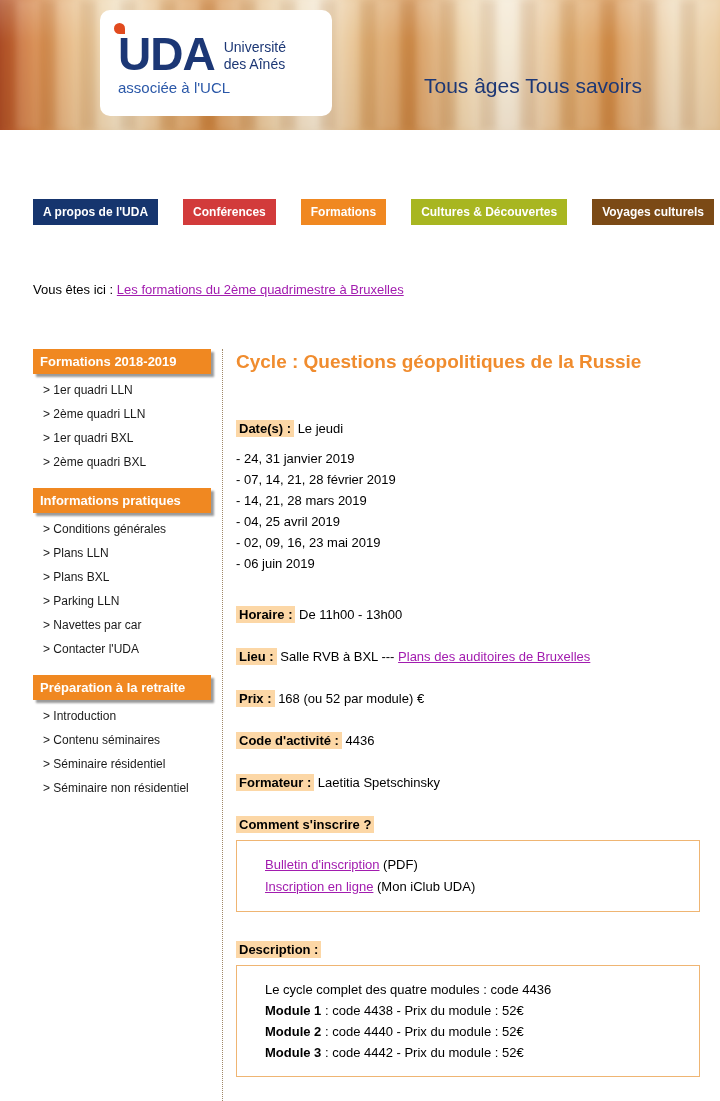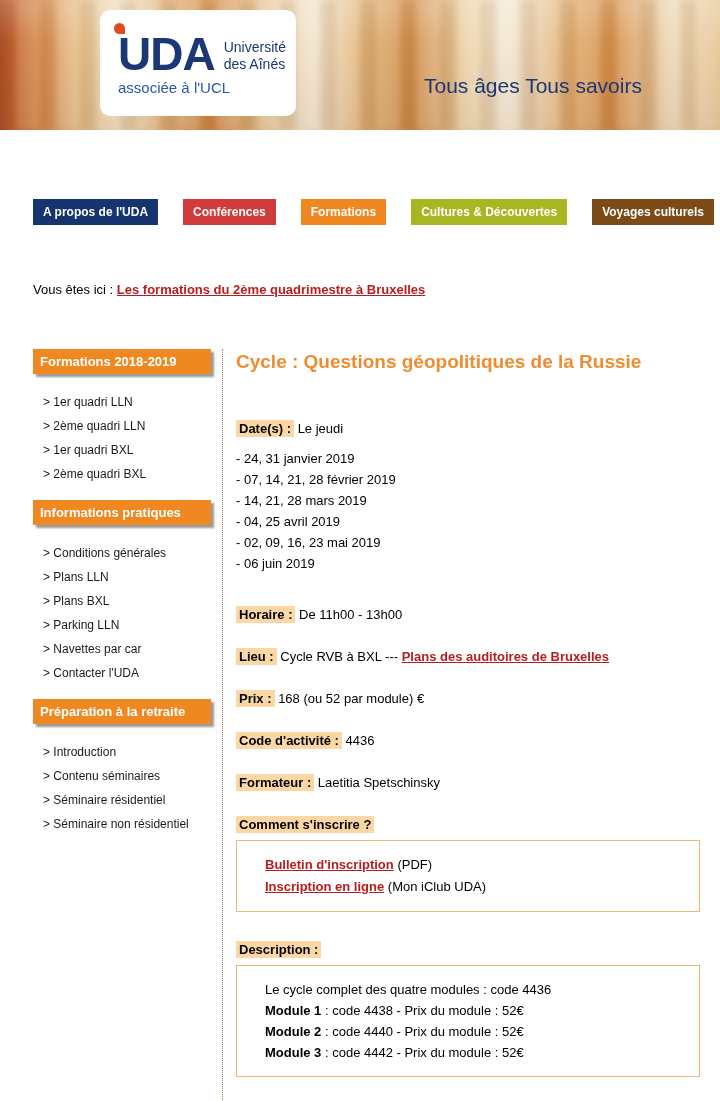--- a/index.html
+++ b/index.html
@@ -22,21 +22,21 @@
         #efdbba 92%, #e6c08b 100%);
     filter: blur(5px);
   }
   .banner-streaks {
     position:absolute; inset:0; z-index:0;
     background: repeating-linear-gradient(90deg,
       rgba(120,60,20,0.10) 0 16px, rgba(255,255,255,0.12) 16px 40px);
     filter: blur(3px);
   }
   .logo-box {
-    position:absolute; left:100px; top:10px; width:196px; height:106px;
+    position:absolute; left:100px; top:10px; width:232px; height:106px;
     background:#fff; border-radius:10px; z-index:2;
   }
   .logo-inner { display:flex; padding:22px 0 0 18px; }
   .logo-accent {
     position:absolute; left:14px; top:13px; width:11px; height:11px;
     background:#e14a1e; border-radius:50% 50% 0 50%;
   }
   .uda { font-size:46px; font-weight:bold; color:#1c3775; line-height:44px; letter-spacing:-1px; }
   .univ { margin:7px 0 0 9px; font-size:14px; color:#1c3775; line-height:1.18; }
   .assoc { padding-left:18px; margin-top:3px; font-size:15px; color:#2b58a8; }
@@ -50,34 +50,34 @@
   }
   .nav-0 { background:#16356e; }
   .nav-1 { background:#d23b3b; }
   .nav-2 { background:#f08821; }
   .nav-3 { background:#a8b621; }
   .nav-4 { background:#7b4a16; }
   .nav-5 { background:#f08821; }
 
   
   .breadcrumb { margin:57px 0 0 33px; font-size:13px; }
-  .link { color:#b91c1c; text-decoration:underline; cursor:pointer;font-weight:bold; }
+  .link { color:#a21caf; text-decoration:underline; cursor:pointer; }
 
   
   .content { display:flex; align-items:stretch; margin:52px 0 0 33px; min-height:760px; }
   .sidebar { width:178px; flex-shrink:0; font-size:12px; }
   .main {
     flex:1; border-left:1px dotted #a08868; margin-left:11px;
     padding:0 20px 0 13px; min-width:0;
   }
 
   
   .sb-header {
     background:#f08821; color:#fff; font-weight:bold; font-size:13px;
-    padding:5px 7px; box-shadow:3px 3px 2px #9a9a9a; margin-bottom:16px;
+    padding:5px 7px; box-shadow:3px 3px 2px #9a9a9a; margin-bottom:4px;
   }
   .sb-items { margin-bottom:14px; }
   .sb-item { padding:5px 0 5px 10px; color:#1a1a1a; cursor:pointer; line-height:14px; }
 
   
   .page-title { color:#f08c2e; font-size:19px; font-weight:bold; margin:2px 0 48px; }
   .label { background:#fcd7a6; font-weight:bold; padding:1px 3px; }
   .row { margin-bottom:27px; }
   .dates-list { margin:12px 0 0; line-height:21px; }
   .dates-block { margin-bottom:33px;margin-top:18px; }
@@ -169,21 +169,21 @@
       </div>
     </div>
 
     <div class="row">
       <span class="label">Horaire :</span>
       <span>De 11h00 - 13h00</span>
     </div>
 
     <div class="row">
       <span class="label">Lieu :</span>
-      <span>Cycle RVB à BXL --- </span><a class="link">Plans des auditoires de Bruxelles</a>
+      <span>Salle RVB à BXL --- </span><a class="link">Plans des auditoires de Bruxelles</a>
     </div>
 
     <div class="row">
       <span class="label">Prix :</span>
       <span>168 (ou 52 par module) €</span>
     </div>
 
     <div class="row">
       <span class="label">Code d'activité :</span>
       <span>4436</span>

